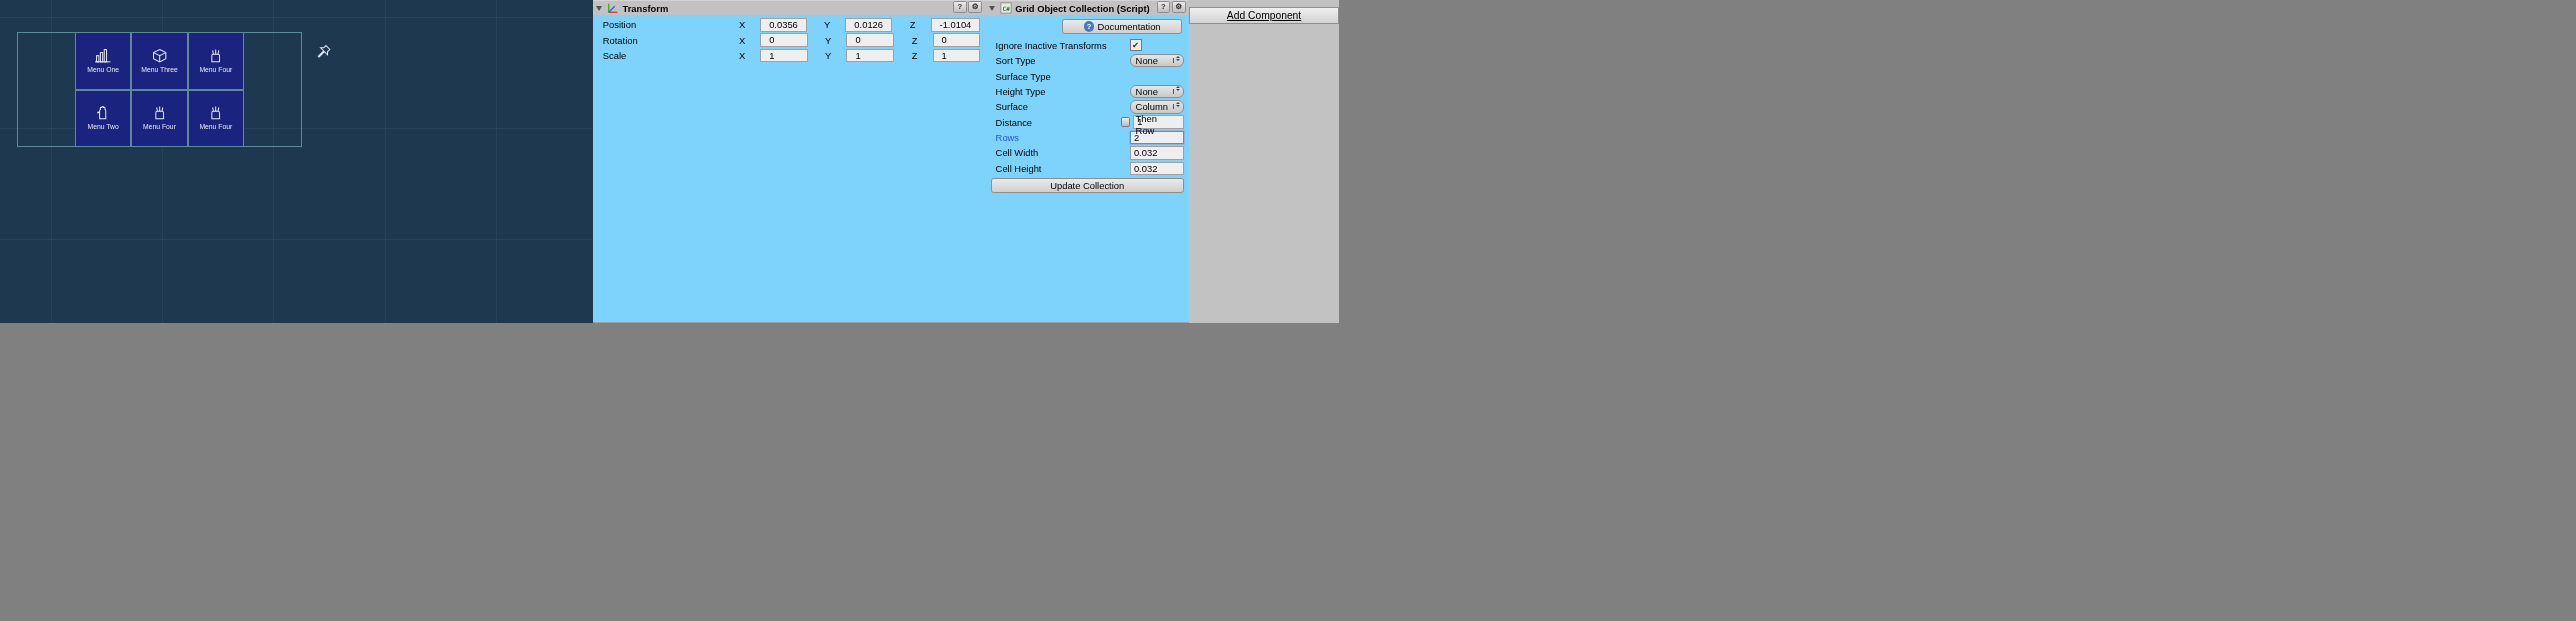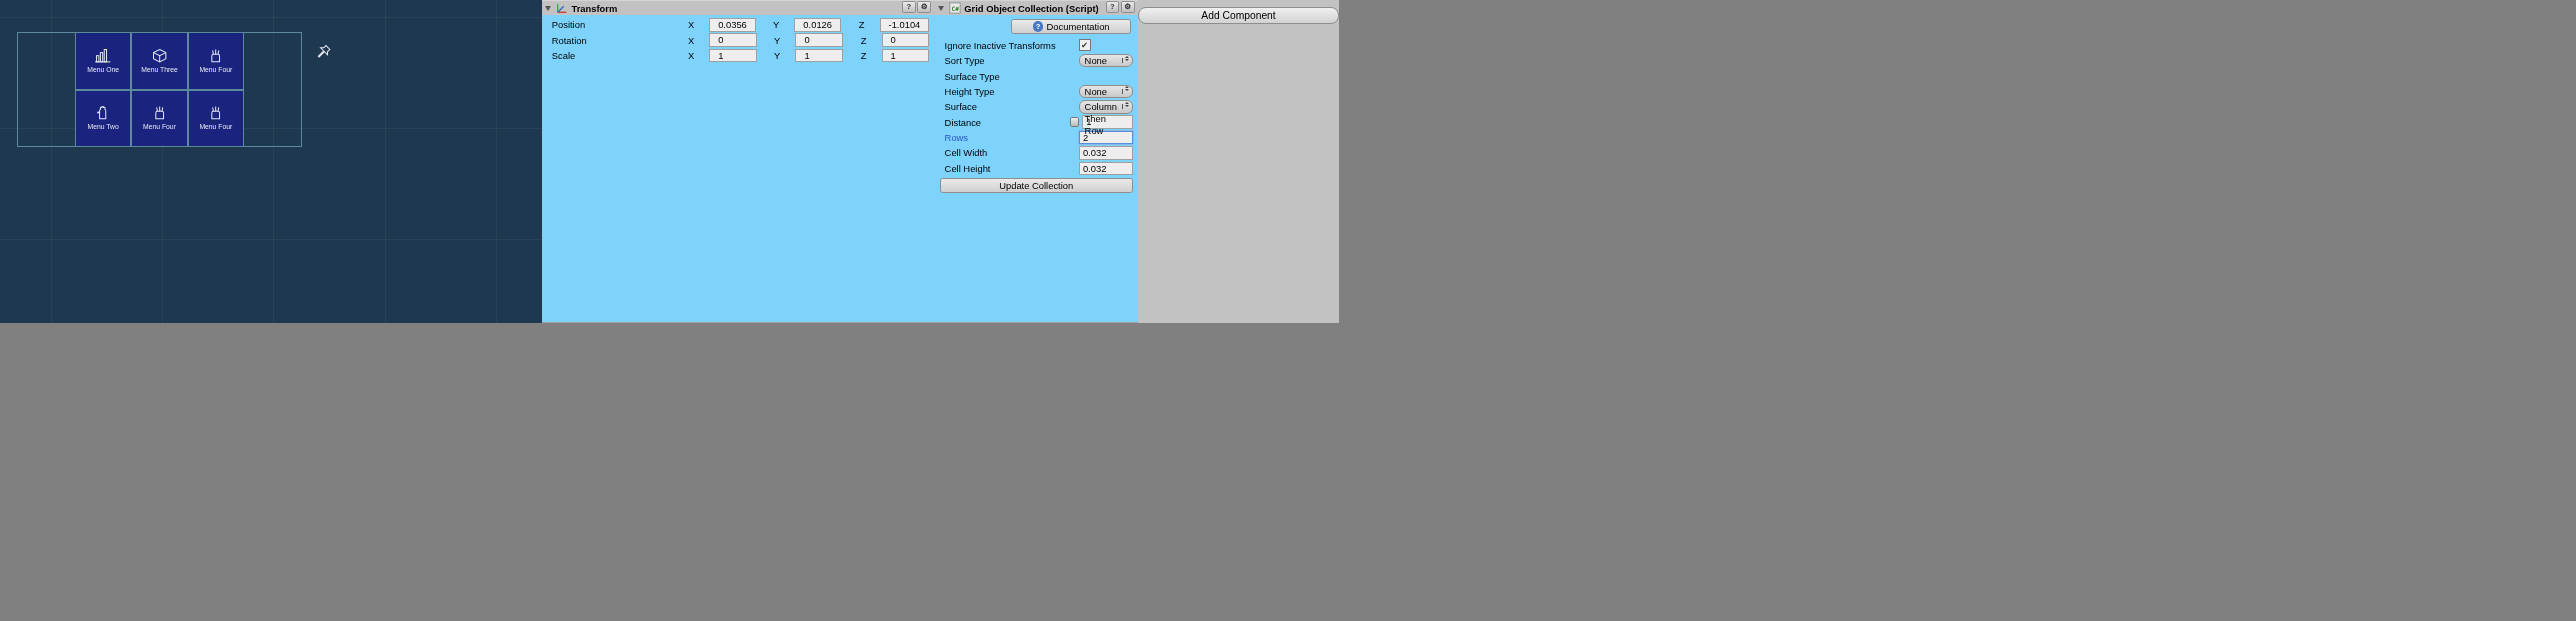--- a/index.html
+++ b/index.html
@@ -228,25 +228,25 @@
   .doc-btn .qicon{
     width:10.3px;height:10.3px;border-radius:50%;background:#4a77c4;color:#fff;
     display:flex;align-items:center;justify-content:center;font-size:7.7px;font-weight:bold;
   }
   .add-comp-wrap{
     padding:6.8px 0;
     display:flex;justify-content:center;
     background:#c2c2c2;
   }
   .add-comp-btn{
-    width:201px;height:17px;
+    width:150px;height:17px;
     border:0.9px solid #8e8e8e;
     background:linear-gradient(#f0f0f0,#d2d2d2);
-    border-radius:8px;
-    text-align:center;line-height:15.4px;font-size:10.3px;
+    border-radius:0;
+    text-align:center;line-height:15.4px;font-size:10.3px;text-decoration:underline;
   }
 </style>
 </head>
 <body>
 
 <div class="scene-view">
 
   <div class="grid-line-v" style="left:51px"></div>
   <div class="grid-line-v" style="left:162px"></div>
   <div class="grid-line-v" style="left:273px"></div>

